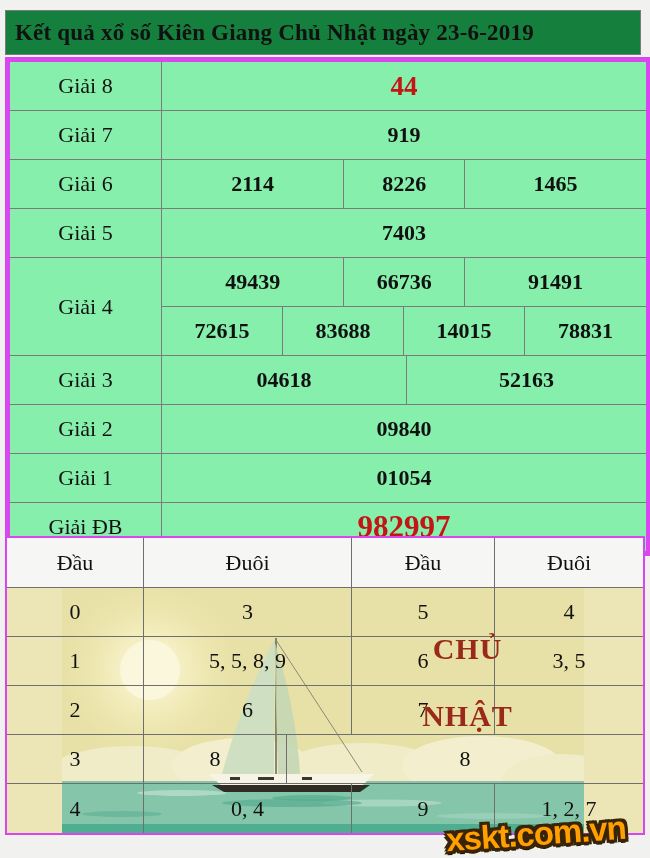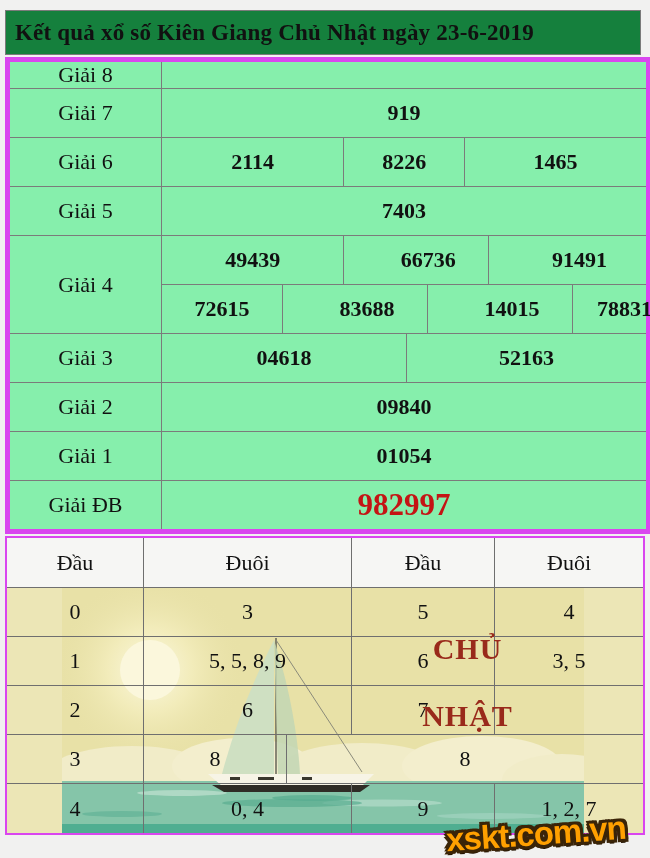--- a/index.html
+++ b/index.html
@@ -36,21 +36,21 @@
   .cells{flex:1;display:flex;}
   .cell{
     display:flex;align-items:center;justify-content:center;
     border-right:1px solid #7b7b7b;
     font-size:22px;font-weight:bold;
     height:48px;box-sizing:border-box;
   }
   .cell:last-child{border-right:none;}
   .h48 .cell{height:48px;}
   .g4-right{flex:1;display:flex;flex-direction:column;}
-  .g4-sub{display:flex;gap:24px;}
+  .g4-sub{display:flex;}
   .g4-sub.top{border-bottom:1px solid #7b7b7b;}
   .w-a{flex:0 0 37.7%;} .w-b{flex:0 0 24.9%;} .w-c{flex:1;}
   .w-q{flex:0 0 25%;} .w-h{flex:0 0 50.6%;}
   .red-sm{font-size:27px;}
   .red-lg{font-size:31px;}
 
   
   .t2{
     position:absolute;left:5px;top:536px;width:636px;height:295px;
     border:2px solid #d946ef;background:#ece6b6;
@@ -103,20 +103,23 @@
 <div class="wrap">
 
   <div class="title-bar">
     <span>Kết quả xổ số Kiên Giang Chủ Nhật ngày 23-6-2019</span>
   </div>
 
   <div class="t1">
 
     <div class="t1-row">
       <div class="lbl">Giải 8</div>
+      <div class="cells h48">
+        <div class="cell red-sm" style="flex:1;color:#c41414;">44</div>
+      </div>
     </div>
 
     <div class="t1-row">
       <div class="lbl">Giải 7</div>
       <div class="cells h48">
         <div class="cell" style="flex:1;">919</div>
       </div>
     </div>
 
     <div class="t1-row">

